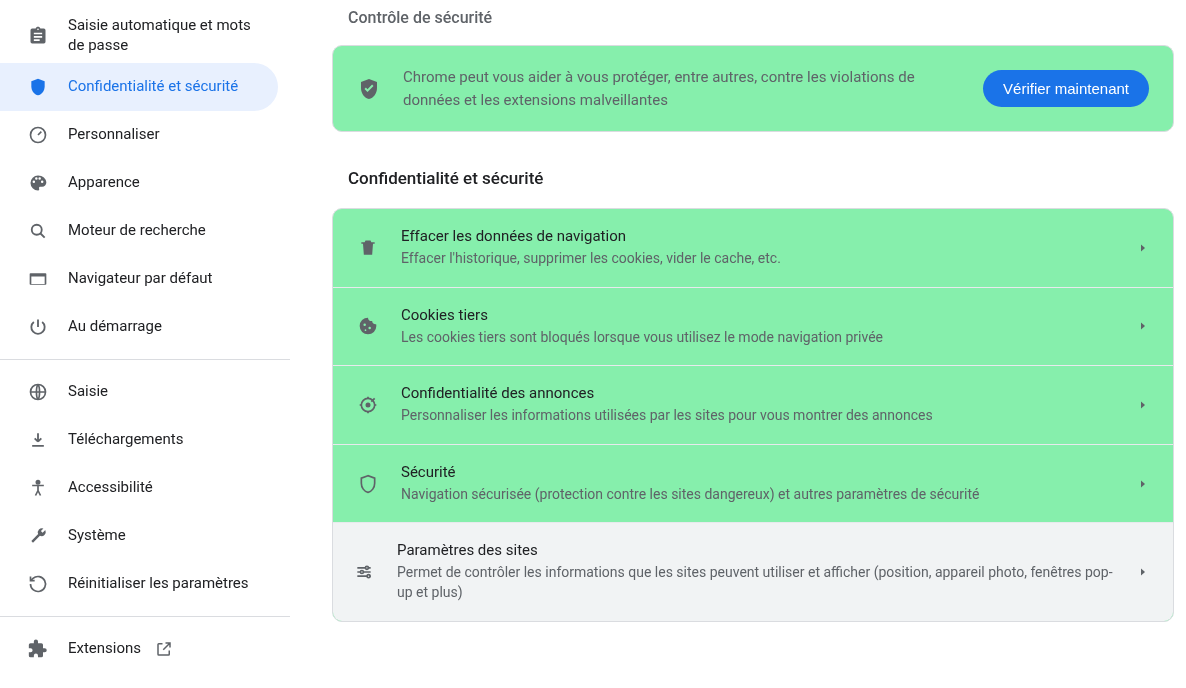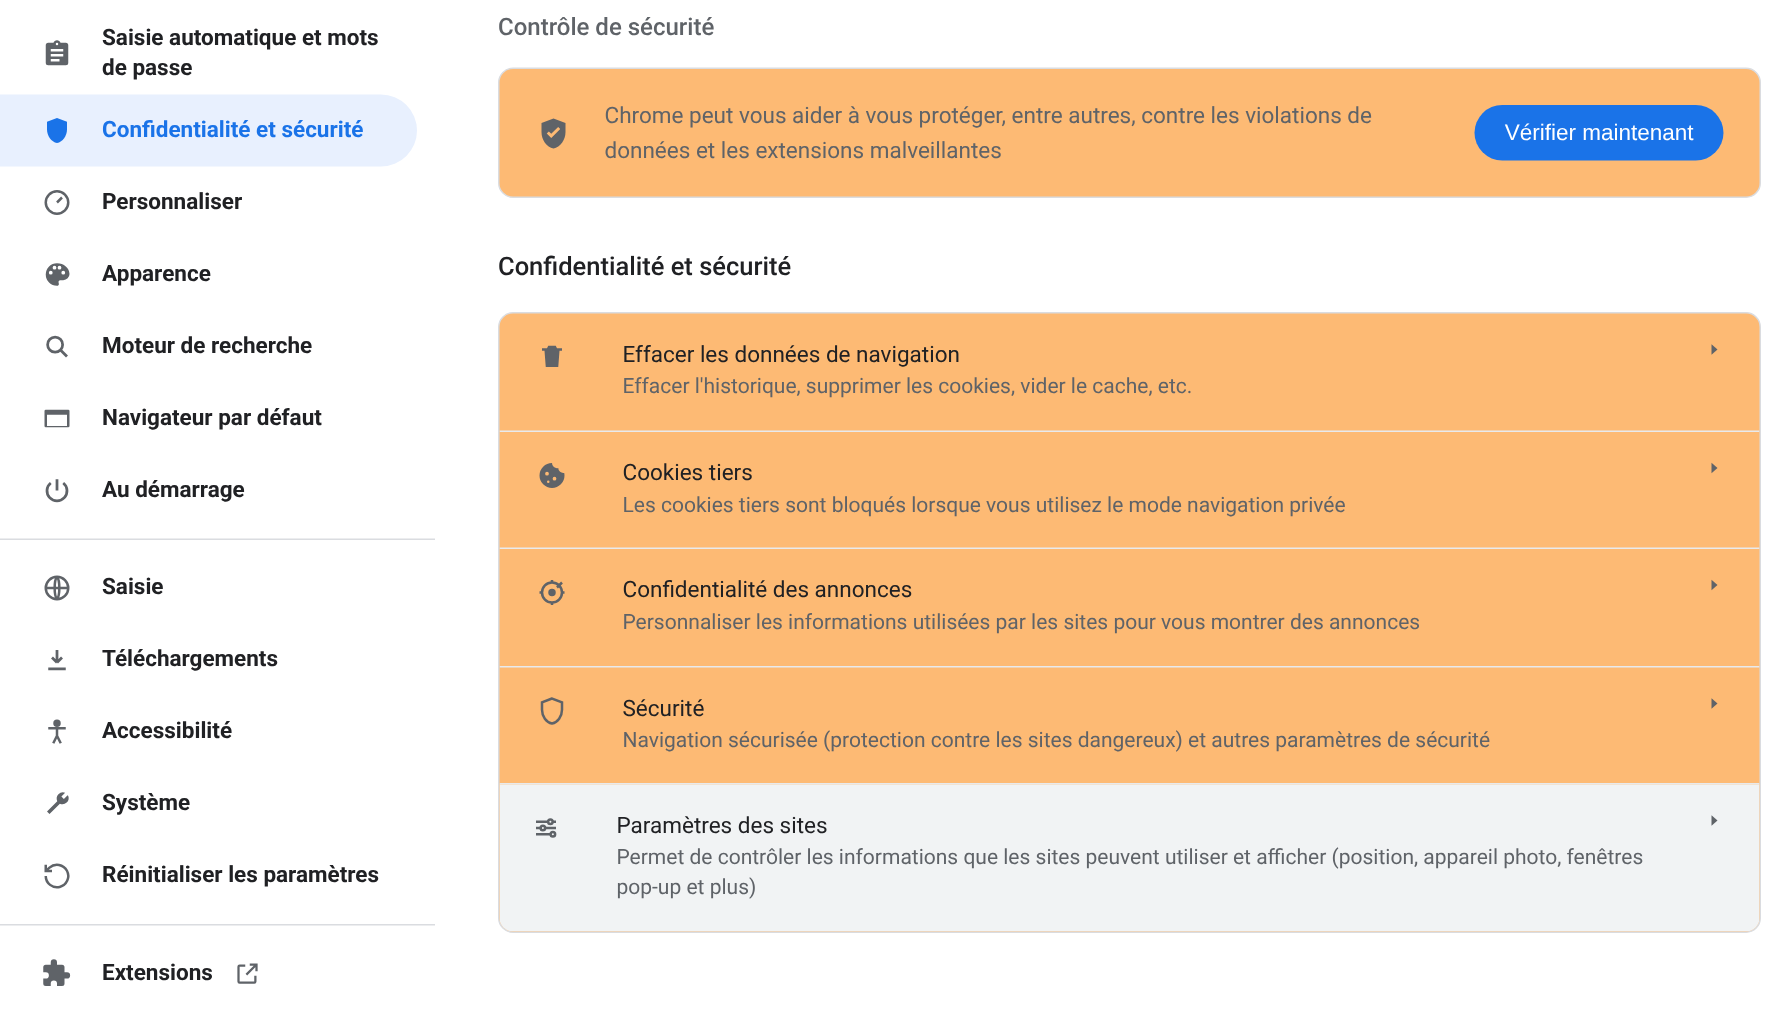--- a/index.html
+++ b/index.html
@@ -22,21 +22,20 @@
     .nav-item {
       display: flex;
       align-items: center;
       min-height: 48px;
       padding: 4px 14px 4px 28px;
       border-radius: 0 24px 24px 0;
       margin-right: 12px;
       cursor: pointer;
       font-size: 15px;
       color: #202124;
-      font-weight: bold;
     }
     .nav-item .icon {
       width: 20px;
       height: 20px;
       margin-right: 20px;
       flex-shrink: 0;
       display: flex;
       align-items: center;
       justify-content: center;
       color: #5f6368;
@@ -59,32 +58,32 @@
     }
     .main {
       flex: 1;
       padding: 0 12px 0 42px;
       overflow-y: auto;
     }
     .section-title {
       font-size: 16px;
       color: #5f6368;
       font-weight: 500;
-      margin: 8px 0 18px;
+      margin: 8px 16px 18px;
     }
     .section-title.big {
       color: #202124;
       font-size: 17px;
       margin-top: 36px;
       margin-bottom: 20px;
     }
     .card {
       border: 1px solid #dadce0;
       border-radius: 10px;
-      background: #fdba74;
+      background: #86efac;
     }
     .check-row {
       display: flex;
       align-items: center;
       padding: 20px 24px;
       gap: 22px;
     }
     .check-row .icon {
       width: 24px; height: 24px; flex-shrink: 0;
       color: #5f6368;
@@ -102,22 +101,23 @@
       border: none;
       padding: 10px 20px;
       border-radius: 22px;
       font-size: 15px;
       font-weight: 500;
       cursor: pointer;
     }
     .list-card { overflow: hidden; }
     .list-row {
       display: flex;
+      align-items: center;
       padding: 18px 24px;
-      gap: 36px;
+      gap: 22px;
       border-bottom: 1px solid #e8eaed;
       cursor: pointer;
     }
     .list-row:last-child { border-bottom: none; padding-left: 20px; }
     .list-row.hover { background: #f1f3f4; }
     .list-row .icon {
       width: 22px; height: 22px; flex-shrink:0;
       color: #5f6368;
       display:flex;align-items:center;justify-content:center;
     }

